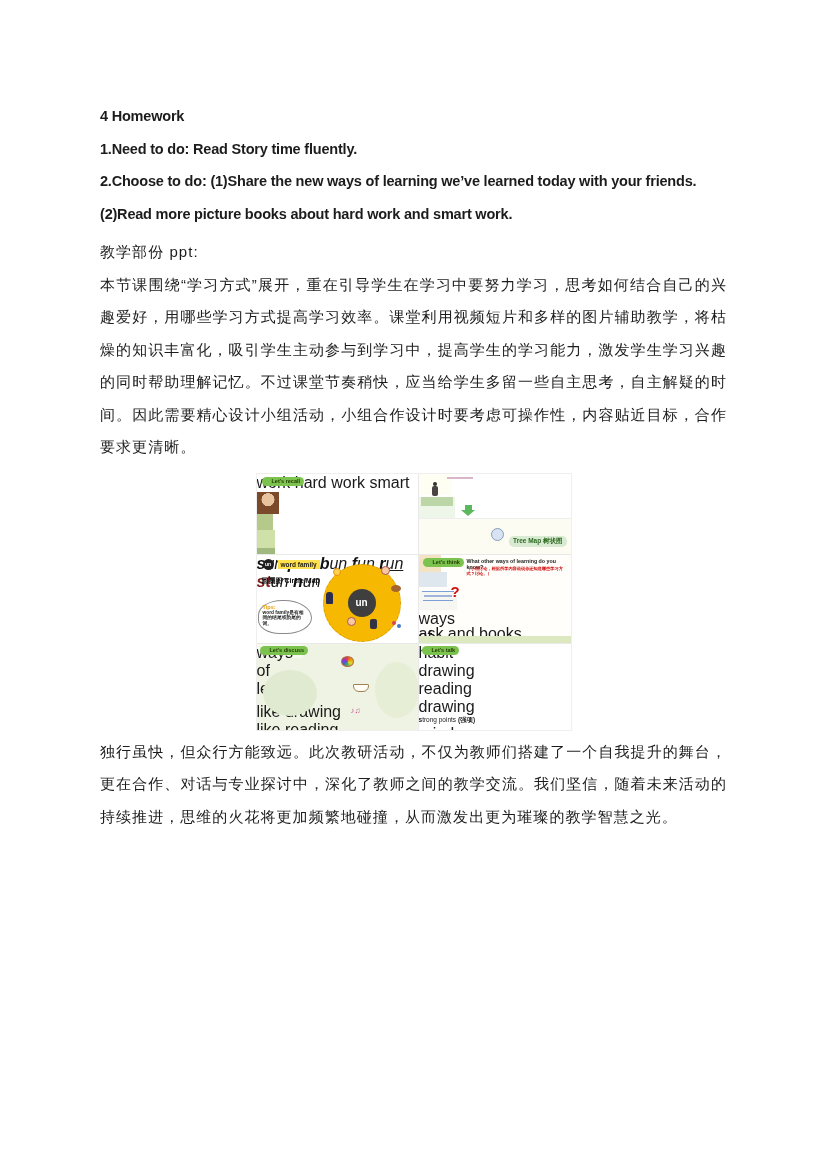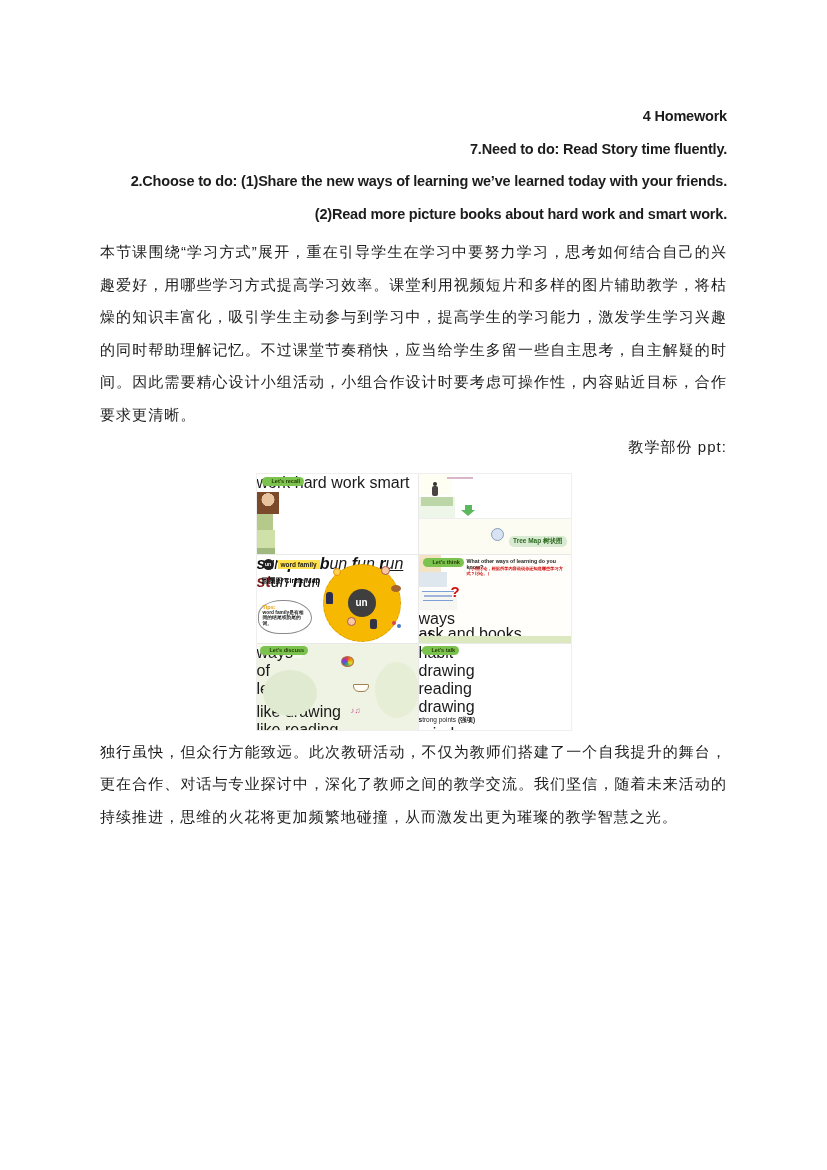--- a/index.html
+++ b/index.html
@@ -1,20 +1,20 @@
 <!DOCTYPE html>
 <html style="--green: #7cc24e; --pilltext: #1f3a00; --yellow: #f6b800; --yellow2: #ffd84d; --red: #cc0000;"><head>
 <meta charset="utf-8">
 <style>
   :root{ --green:#7cc24e; --pilltext:#1f3a00; --yellow:#f6b800; --yellow2:#ffd84d; --red:#cc0000; }
   html,body{margin:0;padding:0;}
   body{width:827px;height:1170px;background:#ffffff;overflow:hidden;
        font-family:"Liberation Sans",sans-serif;color:#1a1a1a;}
   .page{padding:106px 100px 0 100px;width:627px;}
-  p{margin:0;text-align:right;}
+  p{margin:0;}
   .en{font-size:14.5px;font-weight:600;line-height:20px;margin:0 0 12.5px 0;letter-spacing:-0.2px;color:#1c1c1c;}
   .gap{margin-top:33px;}
   .zh{font-size:15px;line-height:32.5px;letter-spacing:1.05px;color:#1c1c1c;}
   .just{text-align:justify;}
   .sumhead{padding-left:55px;margin-top:34px;}
   .sumbody{margin-top:5px;font-family:Liberation Serif, serif;}
   
   .ppt{width:314px;margin:9px auto 0 auto;display:grid;grid-template-columns:161px 152px;
        grid-template-rows:80px 88px 86px;gap:1px;background:#e9e9e9;border:1px solid #efefef;}
   .slide{position:relative;overflow:hidden;background:#fff;}
@@ -42,26 +42,26 @@
        background:radial-gradient(circle at 50% 35%,#f2c59c 45%,#6b4a33 48%);border:0.5px solid #777;}
   .fc{position:absolute;border-radius:50%;border:0.8px solid #9b7b5d;box-sizing:border-box;
       background:linear-gradient(#43301f 0 40%,#f0c9a0 40%);}
 </style>
 </head>
 <body>
 
 <div class="page">
 
   <p class="en">4 Homework</p>
-  <p class="en">7.Need to do: Read Story time fluently.</p>
+  <p class="en">1.Need to do: Read Story time fluently.</p>
   <p class="en">2.Choose to do: (1)Share the new ways of learning we’ve learned today with your friends.</p>
   <p class="en">(2)Read more picture books about hard work and smart work.</p>
 
+  <p class="zh">教学部份 ppt:</p>
   <p class="zh just">本节课围绕“学习方式”展开，重在引导学生在学习中要努力学习，思考如何结合自己的兴趣爱好，用哪些学习方式提高学习效率。课堂利用视频短片和多样的图片辅助教学，将枯燥的知识丰富化，吸引学生主动参与到学习中，提高学生的学习能力，激发学生学习兴趣的同时帮助理解记忆。不过课堂节奏稍快，应当给学生多留一些自主思考，自主解疑的时间。因此需要精心设计小组活动，小组合作设计时要考虑可操作性，内容贴近目标，合作要求更清晰。</p>
-  <p class="zh">教学部份 ppt:</p>
 
   <div class="ppt">
 
     <div class="slide">
       <div class="pill a" style="left:5px;top:3px;">
         <span class="pilic"></span>
         <span>Let’s recall</span>
       </div>
       <span class="tag" style="left:25px;top:16px;transform:rotate(-22deg);">work hard</span>
       <span class="tag" style="left:-1px;top:41px;transform:rotate(-58deg);">work smart</span>

